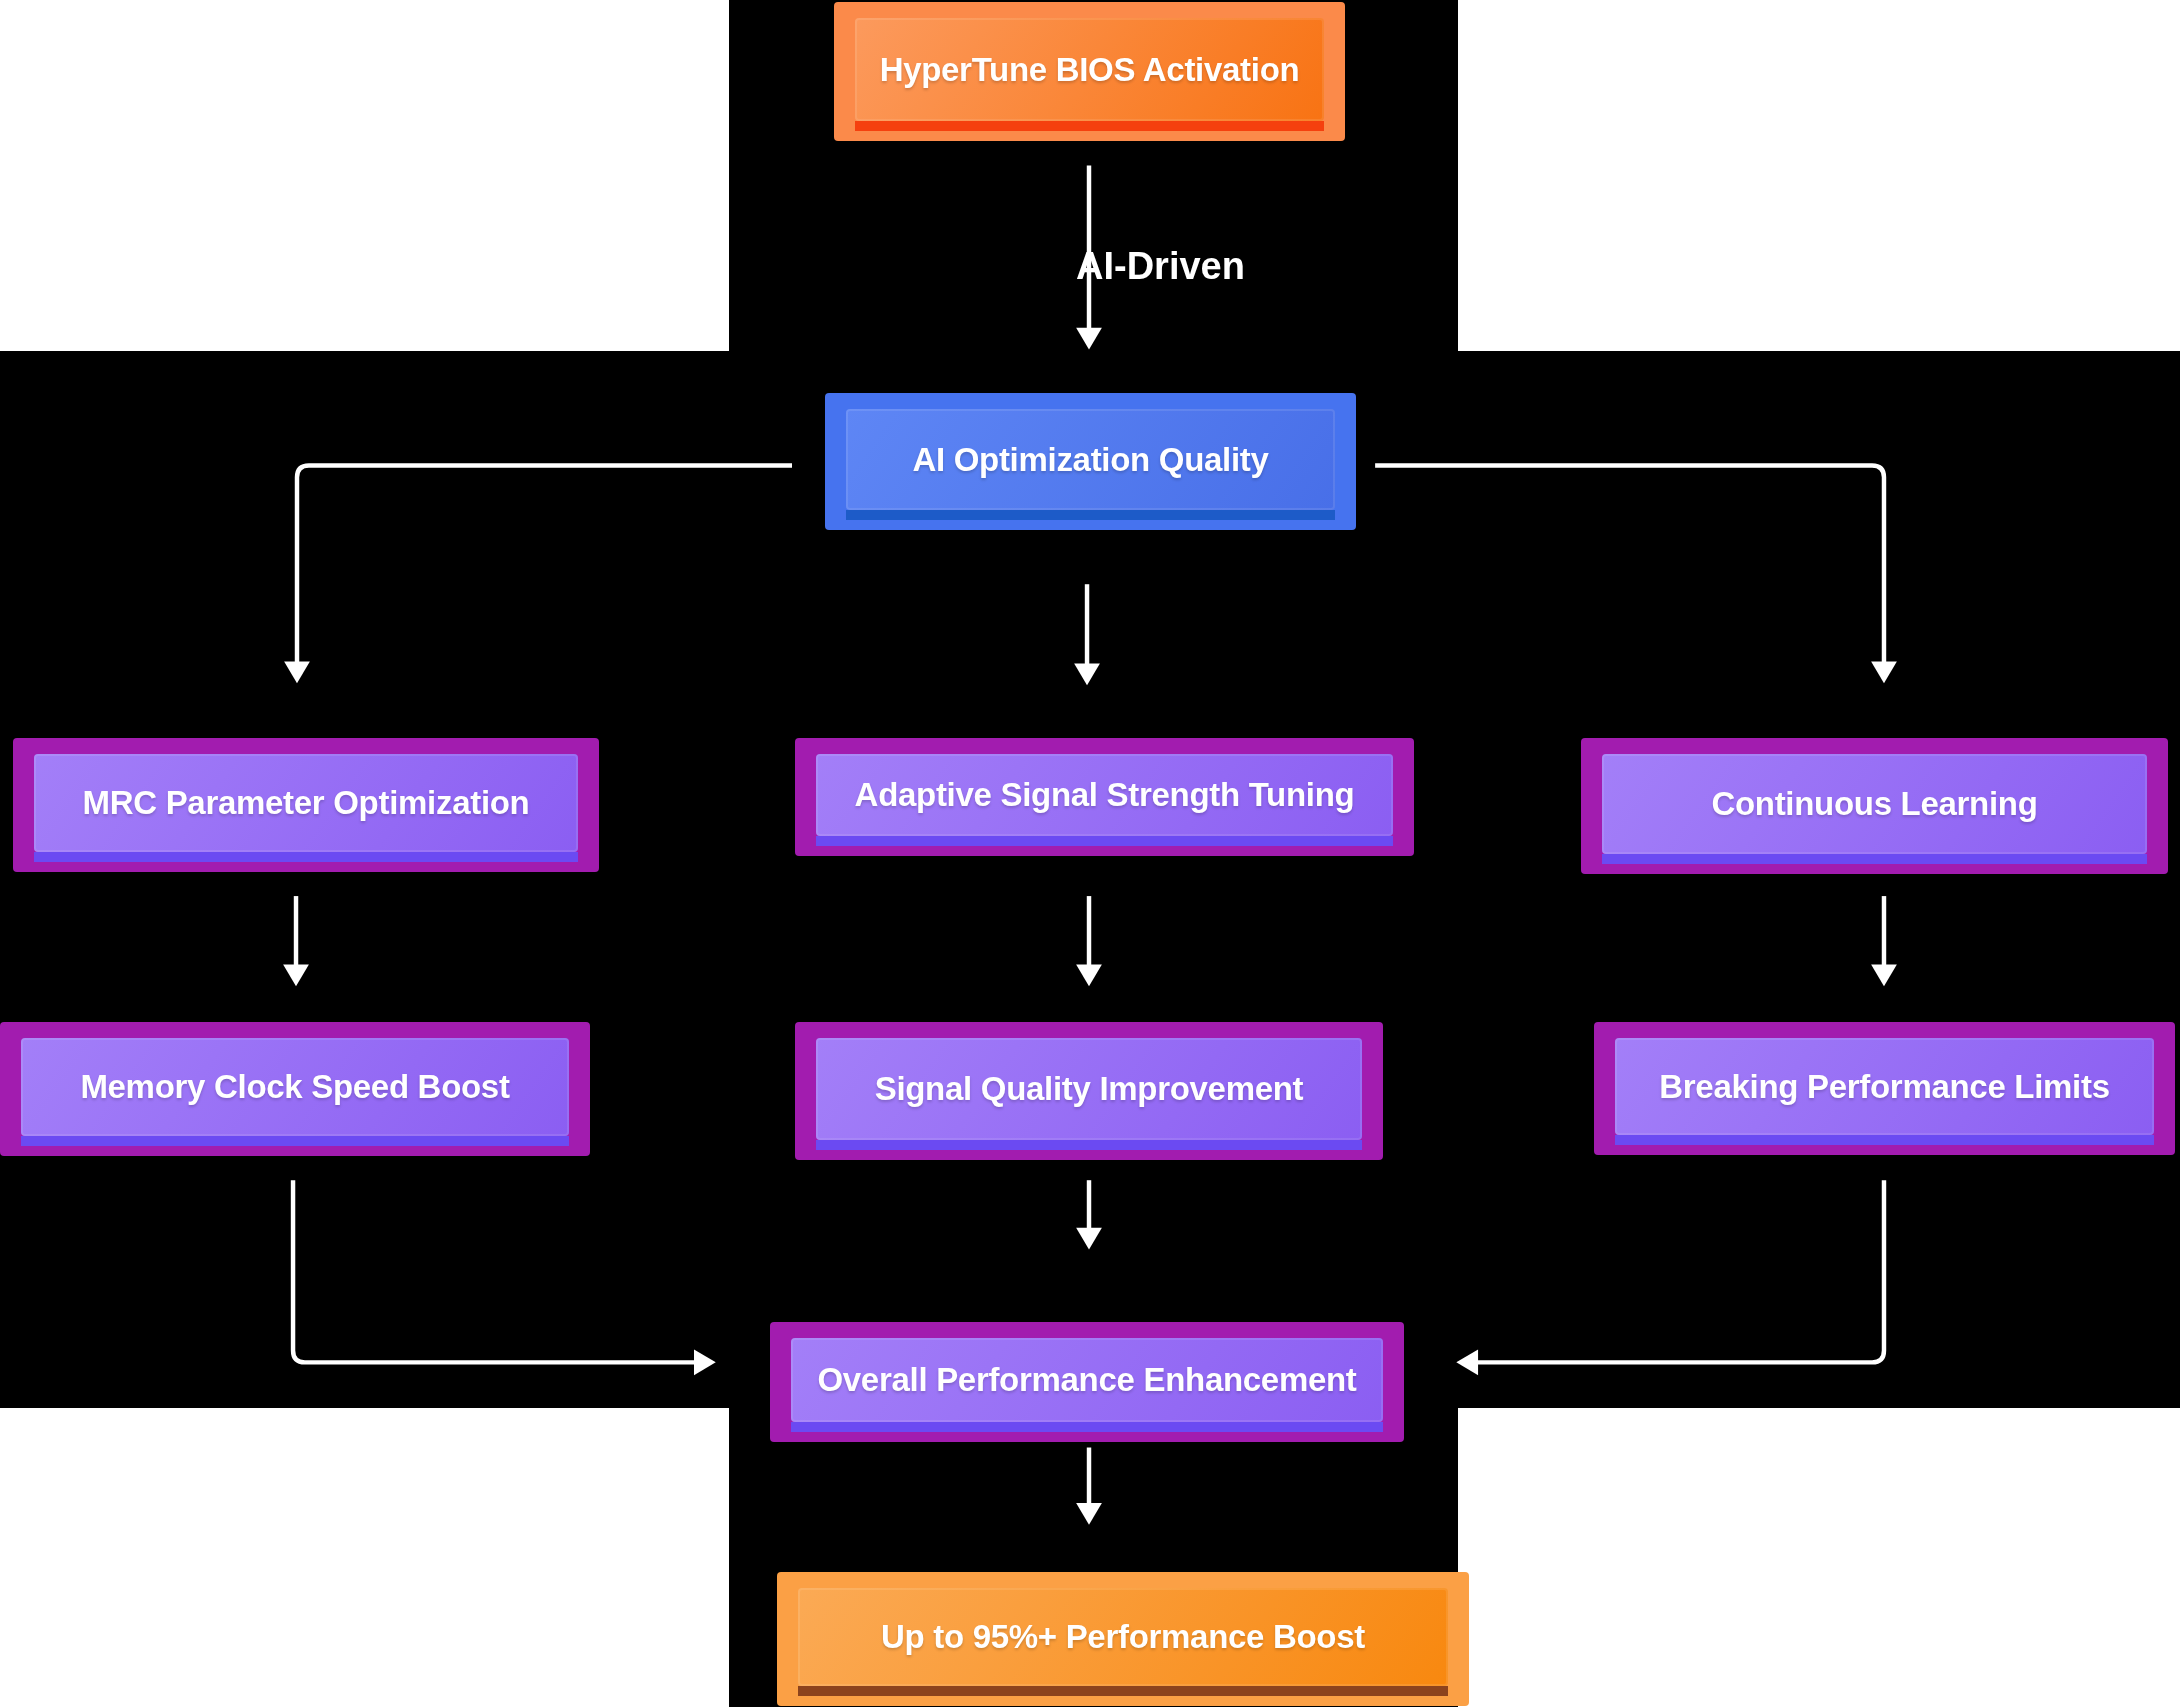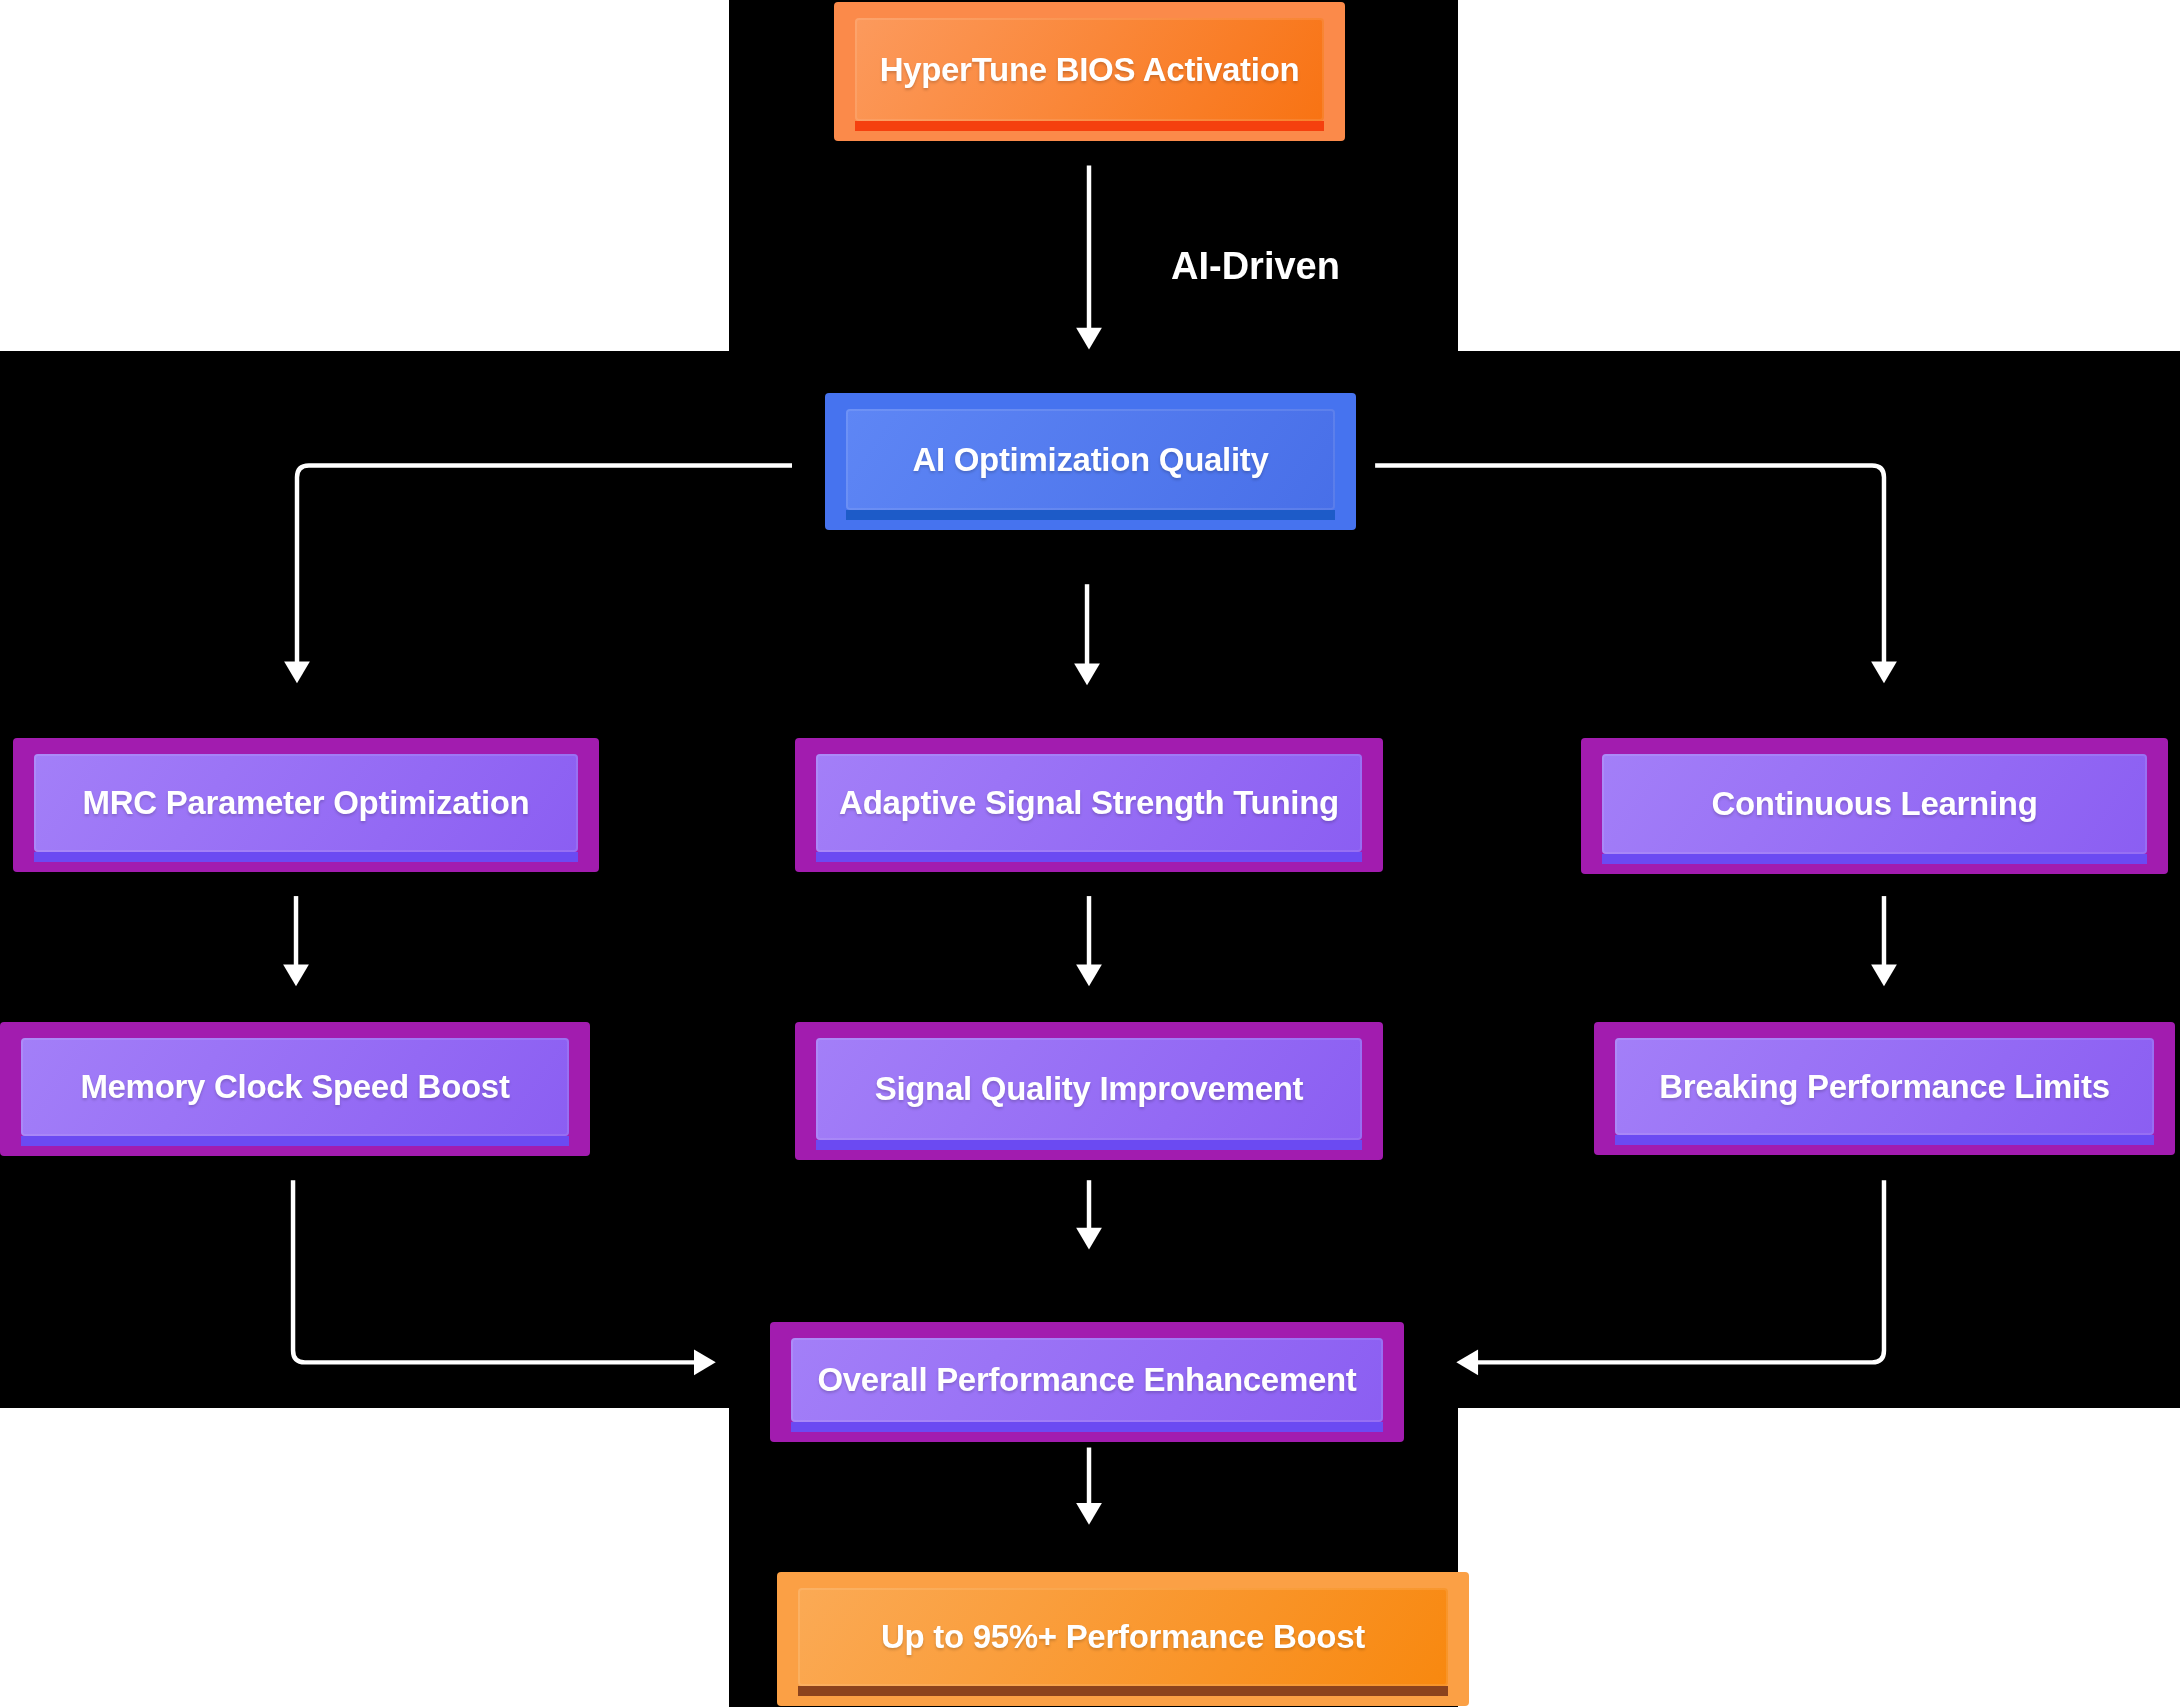--- a/index.html
+++ b/index.html
@@ -41,30 +41,30 @@
   .node.purple .strip { background:#6b4af2; }
 
   .node.orange2 { background:#fba045;margin-left:32px; }
   .node.orange2 .inner { background:linear-gradient(125deg,#fbaa55 0%,#f8880f 100%); }
   .node.orange2 .strip { background:#8c431d; }
 
   
   #n-hypertune  { left:834px;  top:2px;    width:511px; height:139px; }
   #n-aiopt      { left:825px;  top:393px;  width:531px; height:137px; }
   #n-mrc        { left:13px;   top:738px;  width:586px; height:134px; }
-  #n-adaptive   { left:795px;  top:738px;  width:588px; height:134px; }
+  #n-adaptive   { left:795px;  top:738px;  width:588px; height:118px;padding-left:31px; }
   #n-continuous { left:1581px; top:738px;  width:587px; height:136px; }
   #n-memory     { left:0px;    top:1022px; width:590px; height:134px; }
   #n-signal     { left:795px;  top:1022px; width:588px; height:138px; }
   #n-breaking   { left:1594px; top:1022px; width:581px; height:133px; }
   #n-overall    { left:770px;  top:1322px; width:634px; height:120px; }
   #n-boost      { left:745px;  top:1572px; width:692px; height:134px; }
 
   #edge-label {
-    position:absolute; left:1171px; top:245px;
+    position:absolute; left:1076px; top:245px;
     font-weight:700; font-size:38px; color:#ffffff; white-space:nowrap;
   }
 </style>
 </head>
 <body>
 
 <div id="canvas">
 
   <div id="center-column" class="blk"></div>
   <div id="middle-band" class="blk"></div>

